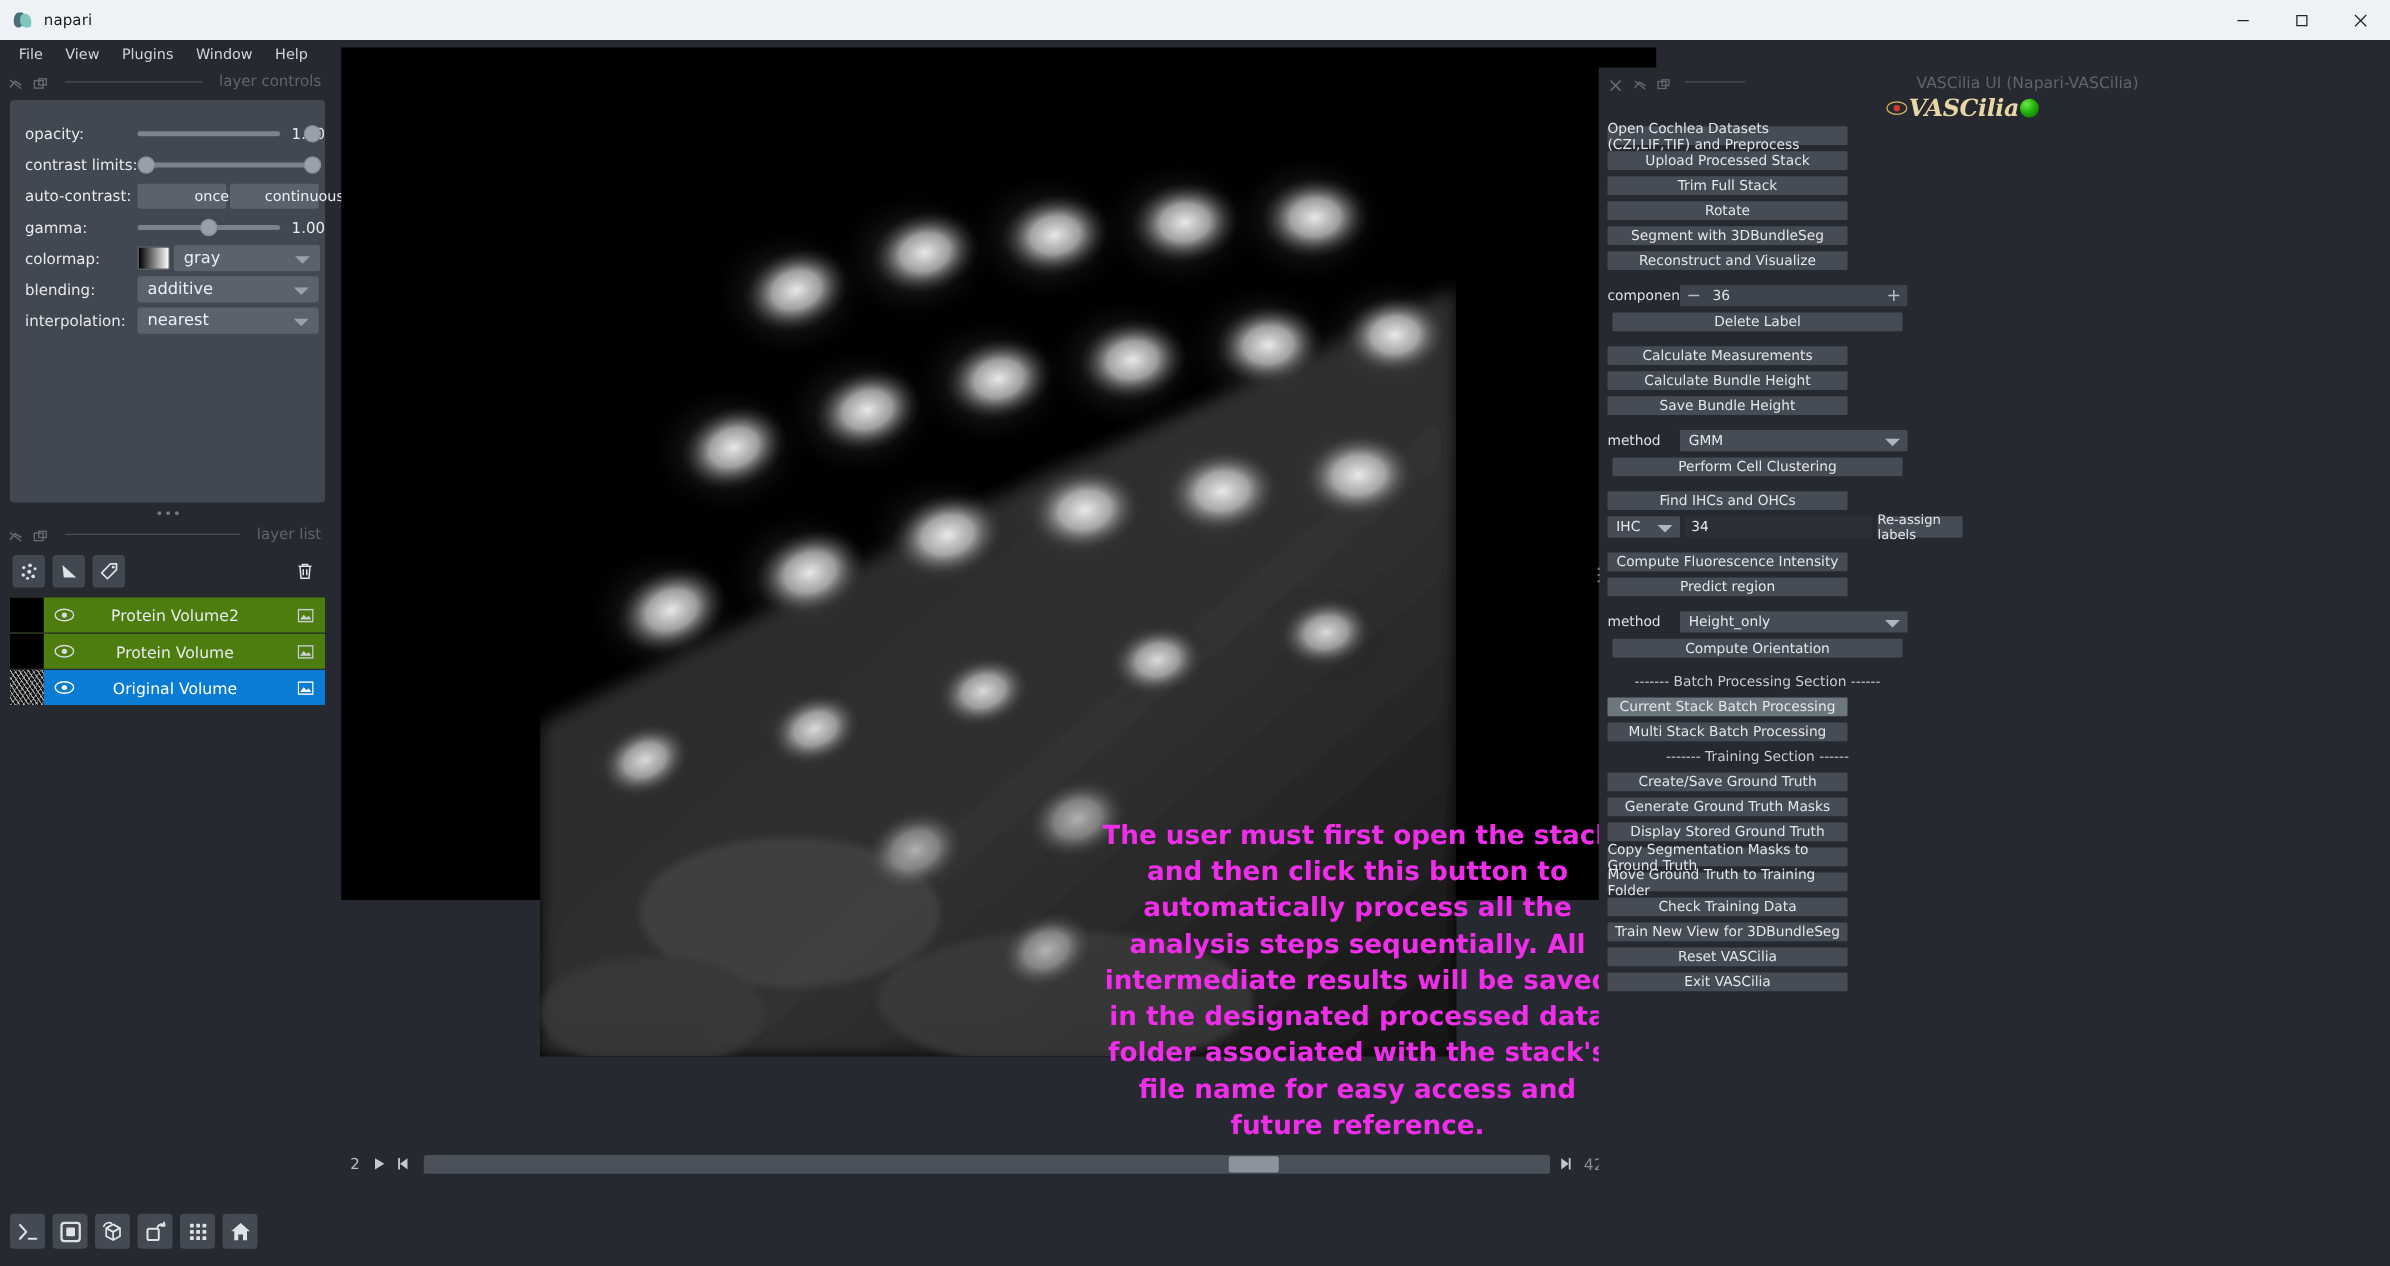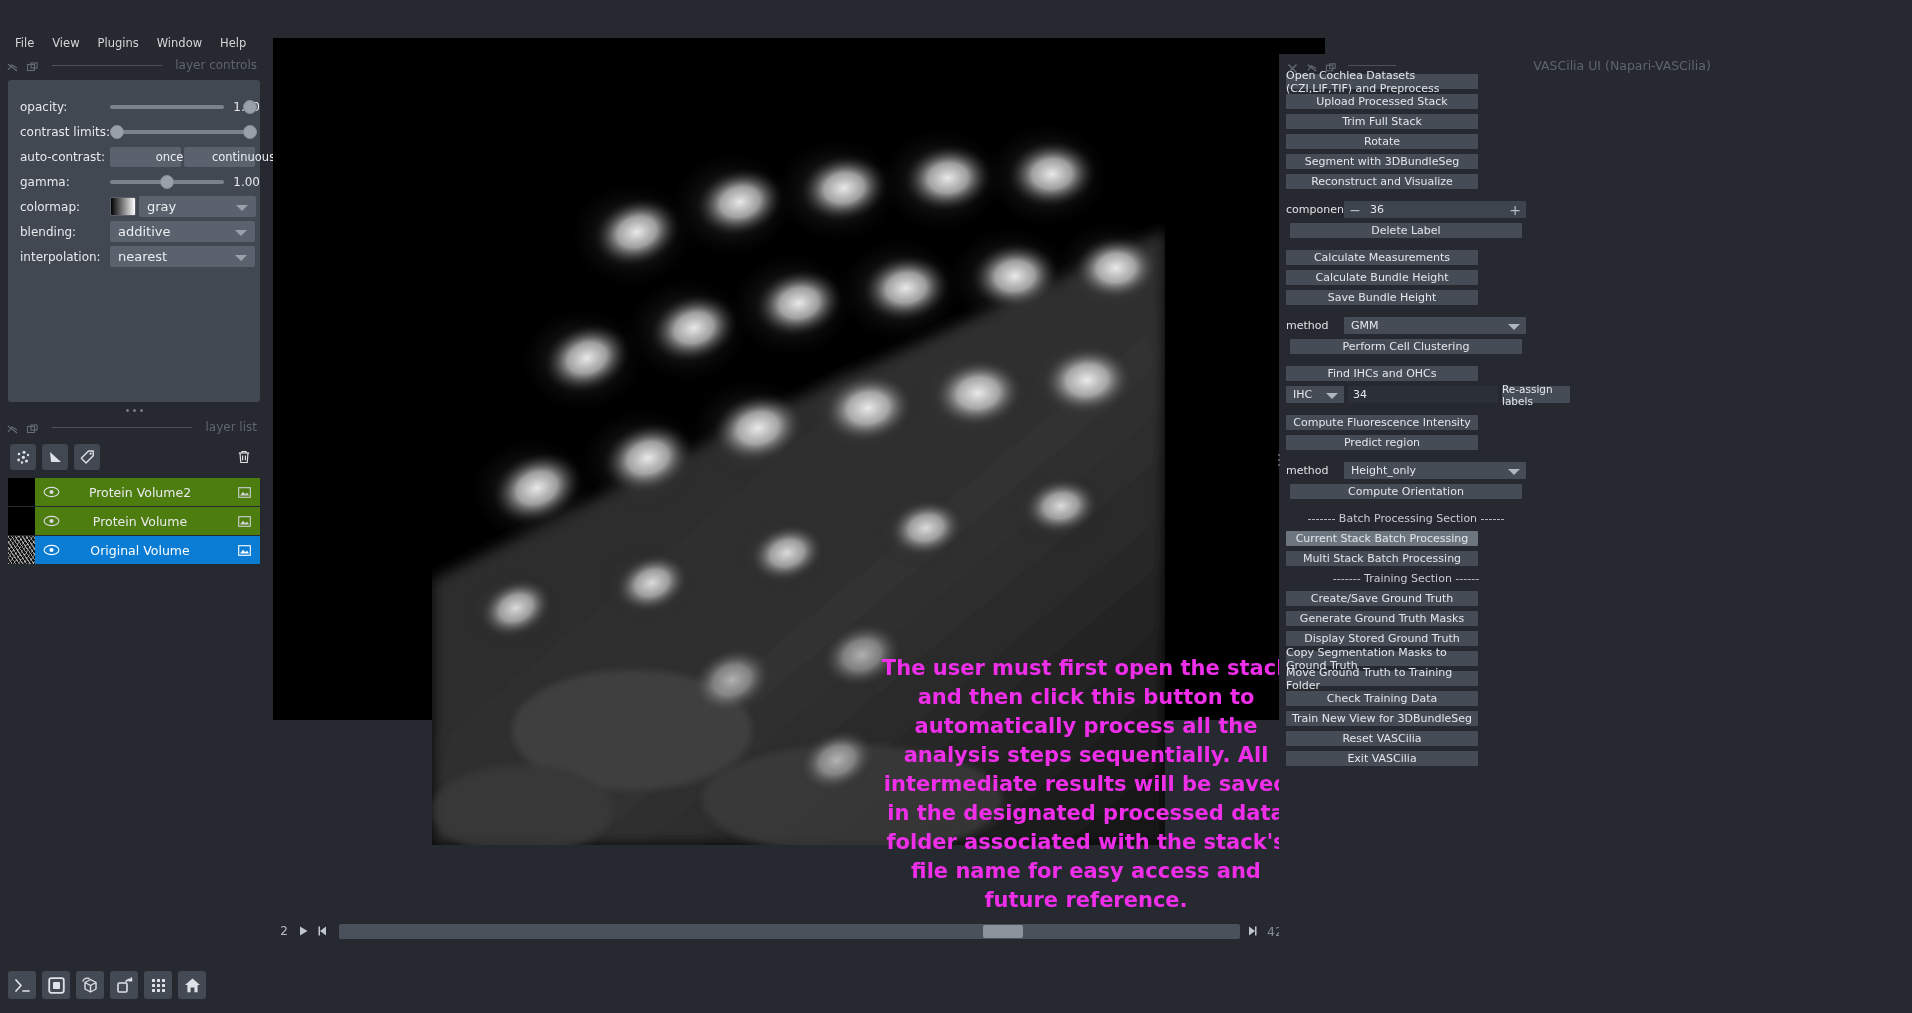--- a/index.html
+++ b/index.html
@@ -249,20 +249,45 @@
   .btool {
     position:absolute; top:12px; width:28px; height:28px; background:#434a54;
     border-radius:3px; display:flex; align-items:center; justify-content:center;
   }
 </style>
 </head>
 <body>
 
 <div id="app">
 
+  <div class="titlebar">
+    <div class="app-icon">
+      <div class="b1"></div>
+        <div class="b2"></div>
+    </div>
+    <div class="title">napari</div>
+    <div class="winbtns">
+      <div class="winbtn">
+        <svg width="11" height="11" viewBox="0 0 11 11">
+            <line x1="1" y1="5.5" x2="10" y2="5.5" stroke="#222" stroke-width="1"></line>
+          </svg>
+      </div>
+      <div class="winbtn">
+        <svg width="11" height="11" viewBox="0 0 11 11">
+            <rect x="1.5" y="1.5" width="8" height="8" fill="none" stroke="#222" stroke-width="1"></rect>
+          </svg>
+      </div>
+      <div class="winbtn close">
+        <svg width="11" height="11" viewBox="0 0 11 11">
+            <line x1="1" y1="1" x2="10" y2="10" stroke="#222" stroke-width="1"></line>
+            <line x1="10" y1="1" x2="1" y2="10" stroke="#222" stroke-width="1"></line>
+          </svg>
+      </div>
+    </div>
+  </div>
 
   <div class="menubar">
     <div class="menuitem">File</div>
     <div class="menuitem">View</div>
     <div class="menuitem">Plugins</div>
     <div class="menuitem">Window</div>
     <div class="menuitem">Help</div>
   </div>
 
   <div class="main">
@@ -614,20 +639,27 @@
         <span class="dicon">
           <svg width="12" height="12" viewBox="0 0 13 13">
               <rect x="1.5" y="3.5" width="7" height="6" fill="none" stroke="#8d939c" stroke-width="1.1"></rect>
               <rect x="5" y="2" width="6" height="5" fill="none" stroke="#8d939c" stroke-width="1.1"></rect>
             </svg>
         </span>
         <span class="hline"></span>
         <span class="dock-title">VASCilia UI (Napari-VASCilia)</span>
       </div>
 
+      <div class="vlogo">
+        <span class="eye">
+            <i></i>
+          </span>
+        <span class="word">VASCilia</span>
+        <span class="blob"></span>
+      </div>
 
       <div class="vbtn wide">Open Cochlea Datasets (CZI,LIF,TIF) and Preprocess</div>
       <div class="vbtn wide">Upload Processed Stack</div>
       <div class="vbtn wide">Trim Full Stack</div>
       <div class="vbtn wide">Rotate</div>
       <div class="vbtn wide">Segment with 3DBundleSeg</div>
       <div class="vbtn wide">Reconstruct and Visualize</div>
 
       <div class="vgap"></div>
 

